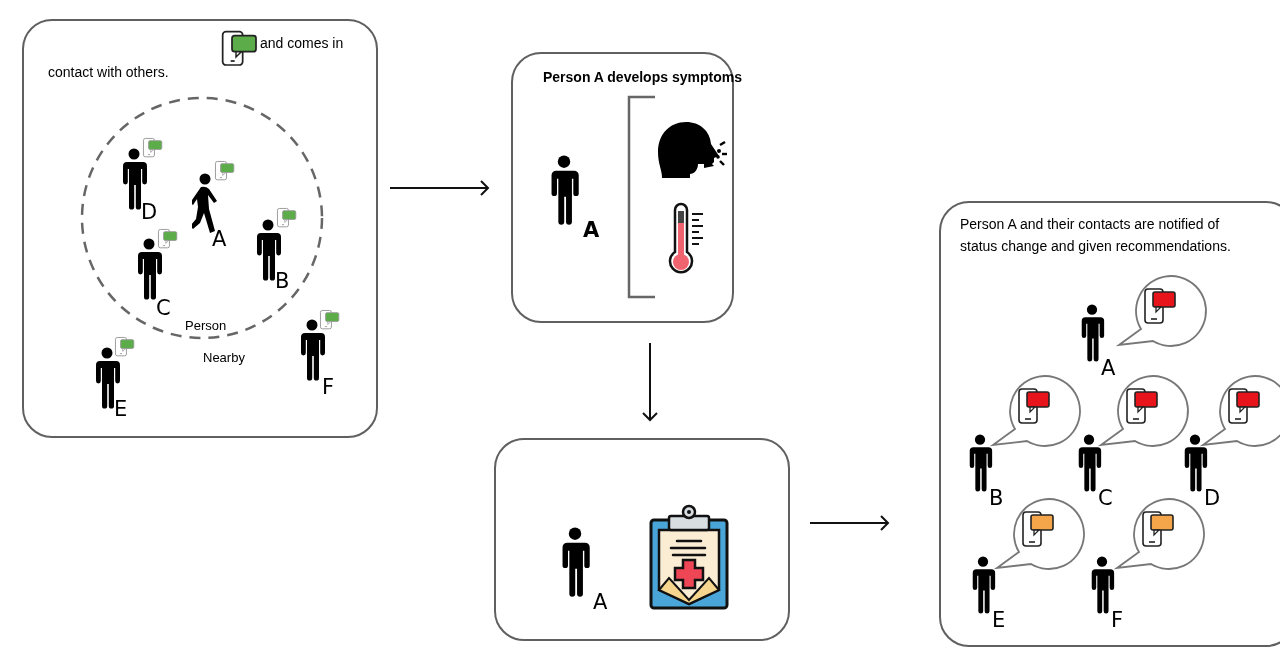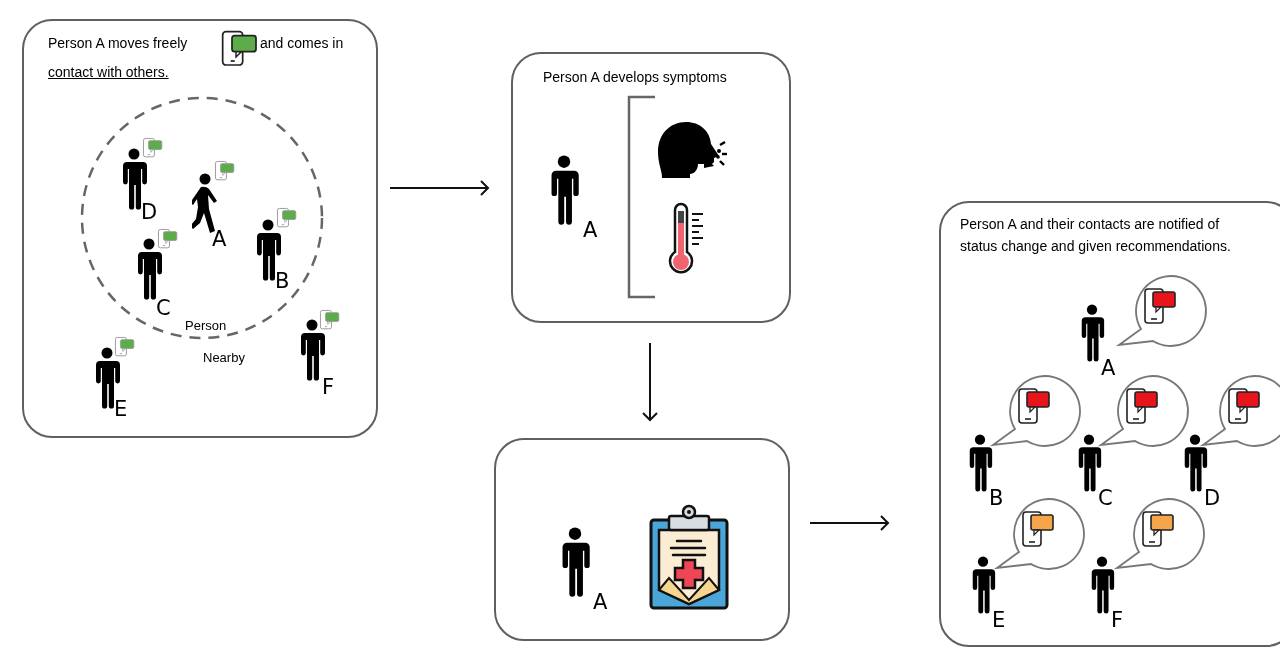--- a/index.html
+++ b/index.html
@@ -32,26 +32,25 @@
     <symbol id="phone-big" viewBox="0 0 30 30">
       <rect x="2" y="2" width="15" height="25" rx="2.5" fill="#fff" stroke="#222" stroke-width="1.3"></rect>
       <rect x="9" y="5" width="18" height="12" rx="2" fill="#5cad4a" stroke="#222" stroke-width="1.3"></rect>
       <path d="M12 17 l0 4 4 -4z" fill="#fff" stroke="#222" stroke-width="1.1"></path>
       <line x1="8" y1="24" x2="11" y2="24" stroke="#222" stroke-width="1.3"></line>
     </symbol>
   </defs>
 </svg>
 
 <div class="panel" style="left:22px;top:19px;width:356px;height:419px;">
-  <span class="txt" style="left:24px;top:9px;">Person A moves freely</span>
   <svg class="abs" style="left:196px;top:6px;" width="40" height="44" viewBox="0 0 30 30">
       <use href="#phone-big"></use>
     </svg>
   <span class="txt" style="left:236px;top:9px;">and comes in</span>
-  <span class="txt" style="left:24px;top:38px;text-decoration:underline;">contact with others.</span>
+  <span class="txt" style="left:24px;top:38px;">contact with others.</span>
 
   <svg class="abs" style="left:55px;top:74px;" width="246" height="246">
     <circle cx="123" cy="123" r="120" fill="none" stroke="#666" stroke-width="2.5" stroke-dasharray="11 8"></circle>
   </svg>
   <span class="small" style="left:161px;top:297px;">Person</span>
   <span class="small" style="left:155px;top:329px;margin-left:24px;">Nearby</span>
 
   <svg class="abs" style="left:95px;top:127px;" width="30" height="62">
       <use href="#person"></use>
     </svg>
@@ -99,21 +98,21 @@
       <use href="#phone-green"></use>
     </svg>
   <span class="lbl" style="left:298px;top:356px;">F</span>
 </div>
 
 <svg class="abs" style="left:388px;top:178px;" width="104" height="20">
   <line x1="2" y1="10" x2="100" y2="10" stroke="#111" stroke-width="2"></line>
   <polyline points="93,3 100,10 93,17" fill="none" stroke="#111" stroke-width="2"></polyline>
 </svg>
 
-<div class="panel" style="left:511px;top:52px;width:280px;height:271px;">
+<div class="panel" style="left:511px;top:52px;width:223px;height:271px;font-weight:bold;">
   <span class="txt" style="left:30px;top:10px;">Person A develops symptoms</span>
   <svg class="abs" style="left:34px;top:97px;" width="34" height="78" viewBox="0 0 30 62">
       <use href="#person"></use>
     </svg>
   <span class="lbl" style="left:70px;top:166px;">A</span>
   <svg class="abs" style="left:112px;top:40px;" width="34" height="206">
     <polyline points="30,3 4,3 4,203 30,203" fill="none" stroke="#666" stroke-width="2.5"></polyline>
   </svg>
   <svg class="abs" style="left:143px;top:62px;" width="72" height="72" viewBox="0 0 72 72">
     <path d="M6 62 c0 -8 -4 -14 -4 -26 c0 -18 12 -30 28 -30 c14 0 24 9 25 22 l8 12 -5 2 0 4 -2 2 2 2 -10 2 0 -4 -6 0 c0 6 -4 10 -8 10 l0 4z" fill="#000"></path>

